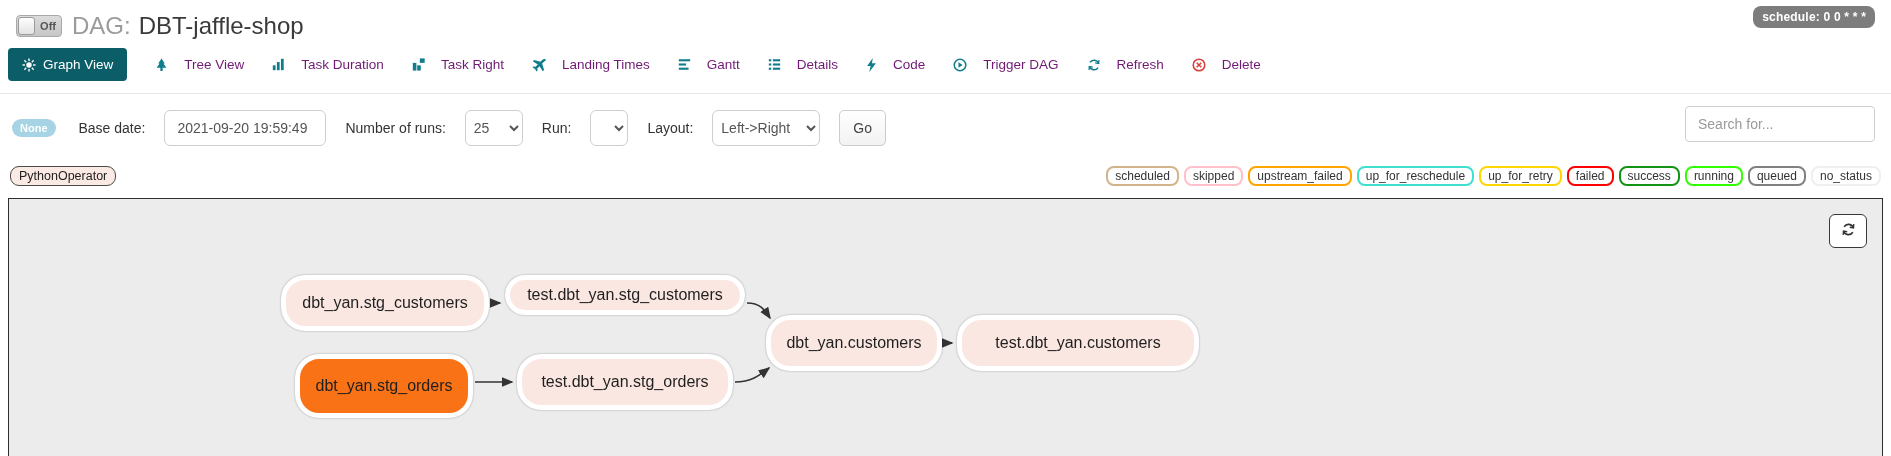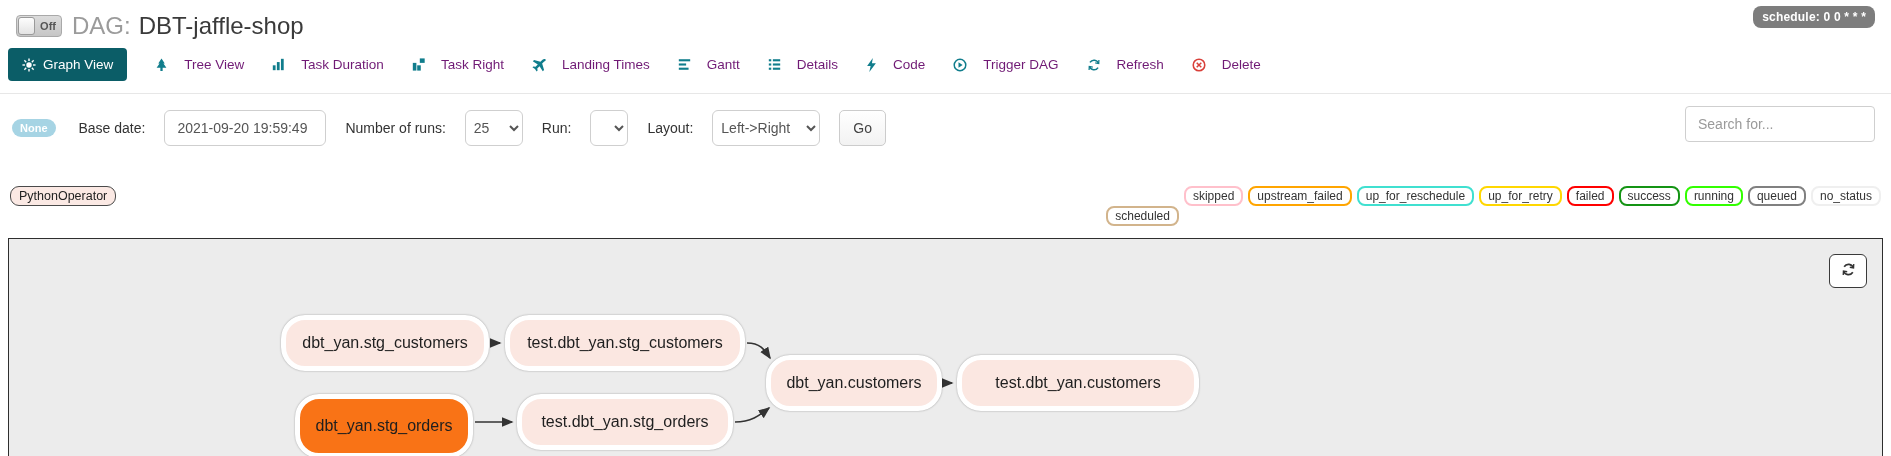--- a/index.html
+++ b/index.html
@@ -250,21 +250,21 @@
   <select class="layout-select">
     <option>Left-&gt;Right</option>
   </select>
   <button class="go-button">Go</button>
   <input class="txt-input search-input" placeholder="Search for..." style="">
 </div>
 
 <div class="legend-row">
   <span class="operator-badge" style="background: rgb(251, 233, 228);">PythonOperator</span>
   <div class="status-badges">
-    <span class="status-pill" style="border-color: rgb(210, 180, 140); margin-top: 40px;">scheduled</span>
+    <span class="status-pill" style="border-color: rgb(210, 180, 140);">scheduled</span>
     <span class="status-pill" style="border-color: rgb(255, 192, 203);">skipped</span>
     <span class="status-pill" style="border-color: rgb(255, 165, 0);">upstream_failed</span>
     <span class="status-pill" style="border-color: rgb(64, 224, 208);">up_for_reschedule</span>
     <span class="status-pill" style="border-color: rgb(255, 215, 0);">up_for_retry</span>
     <span class="status-pill" style="border-color: rgb(255, 0, 0);">failed</span>
     <span class="status-pill" style="border-color: rgb(20, 148, 20);">success</span>
     <span class="status-pill" style="border-color: rgb(50, 255, 0);">running</span>
     <span class="status-pill" style="border-color: rgb(128, 128, 128);">queued</span>
     <span class="status-pill" style="border-color: rgb(239, 239, 239);">no_status</span>
   </div>
@@ -278,21 +278,21 @@
       </marker>
     </defs>
     <path fill="none" stroke="#333" stroke-width="1.6" marker-end="url(#arrow)" d="M482,104 L491,104"></path>
     <path fill="none" stroke="#333" stroke-width="1.6" marker-end="url(#arrow)" d="M738,104 C751,104 755,110 761,119"></path>
     <path fill="none" stroke="#333" stroke-width="1.6" marker-end="url(#arrow)" d="M935,144 L943,144"></path>
     <path fill="none" stroke="#333" stroke-width="1.6" marker-end="url(#arrow)" d="M466,183 L503,183"></path>
     <path fill="none" stroke="#333" stroke-width="1.6" marker-end="url(#arrow)" d="M726,183 C743,183 751,176 760,169"></path>
   </svg>
 
   <div class="node" style="left: 272px; top: 76px; width: 208px; height: 56px; background: rgb(251, 231, 225);">dbt_yan.stg_customers</div>
-  <div class="node" style="left: 496px; top: 76px; width: 240px; height: 56px; background: rgb(251, 231, 225);">test.dbt_yan.stg_customers</div>
+  <div class="node" style="left: 496px; top: 76px; width: 240px; height: 40px; background: rgb(251, 231, 225);">test.dbt_yan.stg_customers</div>
   <div class="node" style="left: 757px; top: 116px; width: 176px; height: 56px; background: rgb(251, 231, 225);">dbt_yan.customers</div>
   <div class="node" style="left: 948px; top: 116px; width: 242px; height: 56px; background: rgb(251, 231, 225);">test.dbt_yan.customers</div>
   <div class="node" style="left: 286px; top: 155px; width: 178px; height: 64px; background: #f97316;">dbt_yan.stg_orders</div>
   <div class="node" style="left: 508px; top: 155px; width: 216px; height: 56px; background: rgb(251, 231, 225);">test.dbt_yan.stg_orders</div>
 
   <div class="graph-refresh-btn">
     <span>
       <svg width="15" height="15" viewBox="0 0 16 16" fill="none" stroke="#333" stroke-width="1.8">
           <path d="M13.2 6.2 A5.5 5.5 0 0 0 3.4 5"></path>
           <path d="M2.8 9.8 A5.5 5.5 0 0 0 12.6 11"></path>

